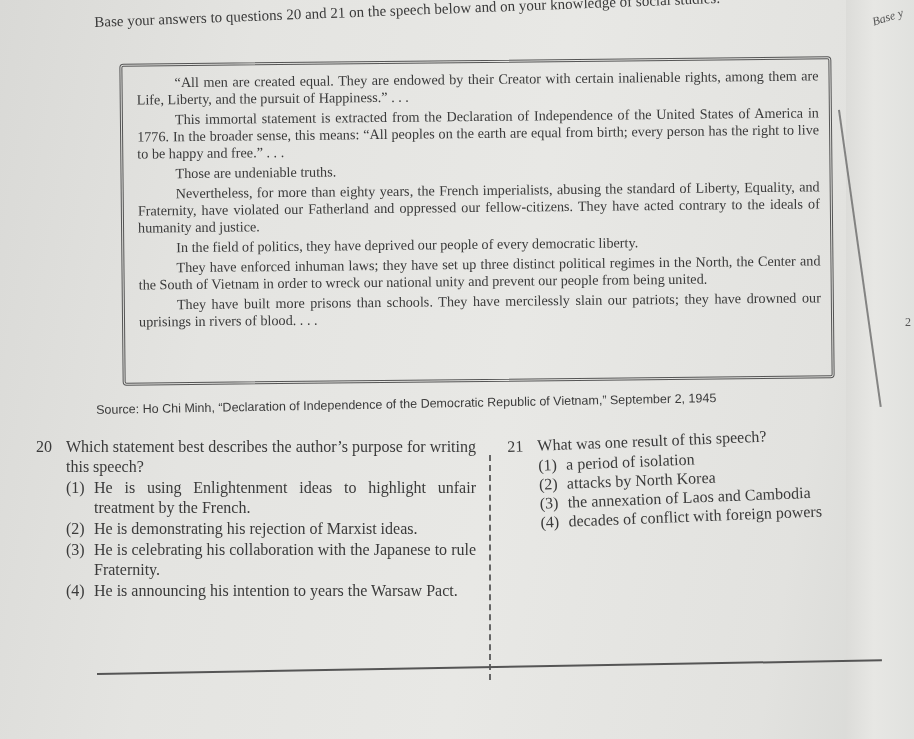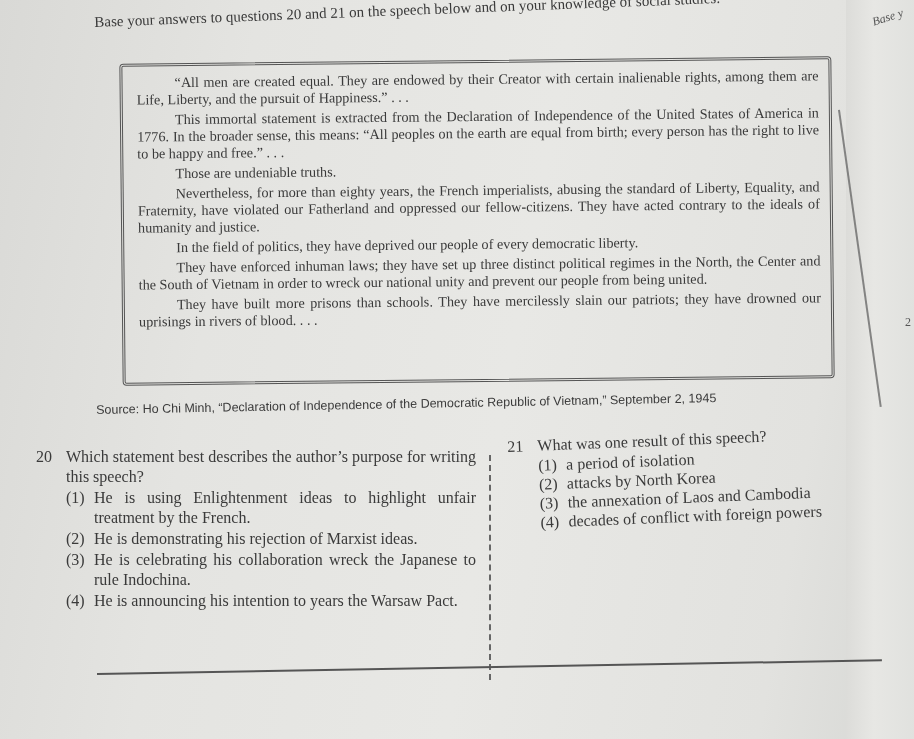--- a/index.html
+++ b/index.html
@@ -34,21 +34,21 @@
     padding: 8px 10px 6px 14px; box-sizing: border-box;
     font-size: 14.2px; line-height: 17px; text-align: justify;
   }
   .speech-box p { margin: 0 0 3px 0; text-indent: 38px; }
   .source {
     position: absolute; left: 96px; top: 403px; width: 760px;
     font-family: "Liberation Sans", "DejaVu Sans", sans-serif; font-size: 12.5px;
     white-space: nowrap; transform: rotate(-1.1deg); transform-origin: left top;
   }
   .q-col { position: absolute; font-size: 16px; line-height: 20px; }
-  .q20 { left: 36px; top: 447px; width: 440px; }
+  .q20 { left: 36px; top: 437px; width: 440px; }
   .q21 { left: 507px; top: 437px; width: 360px; transform: rotate(-2.3deg); transform-origin: left top; }
   .q-head { display: flex; }
   .q-num { width: 30px; flex: none; }
   .q-stem { flex: 1; text-align: justify; }
   .opt { display: flex; margin-left: 30px; margin-top: 1px; }
   .opt-num { width: 28px; flex: none; }
   .opt-text { flex: 1; text-align: justify; }
   .q21 .opt { margin-top: 0; line-height: 19px; }
   .divider {
     position: absolute; left: 489px; top: 455px; height: 225px;
@@ -89,21 +89,21 @@
   <div class="opt">
     <span class="opt-num">(1)</span>
     <span class="opt-text">He is using Enlightenment ideas to highlight unfair treatment by the French.</span>
   </div>
   <div class="opt">
     <span class="opt-num">(2)</span>
     <span class="opt-text">He is demonstrating his rejection of Marxist ideas.</span>
   </div>
   <div class="opt">
     <span class="opt-num">(3)</span>
-    <span class="opt-text">He is celebrating his collaboration wreck the Japanese to rule Indochina.</span>
+    <span class="opt-text">He is celebrating his collaboration with the Japanese to rule Fraternity.</span>
   </div>
   <div class="opt">
     <span class="opt-num">(4)</span>
     <span class="opt-text">He is announcing his intention to years the Warsaw Pact.</span>
   </div>
 </div>
 
 <div class="divider"></div>
 
 <div class="q-col q21">

